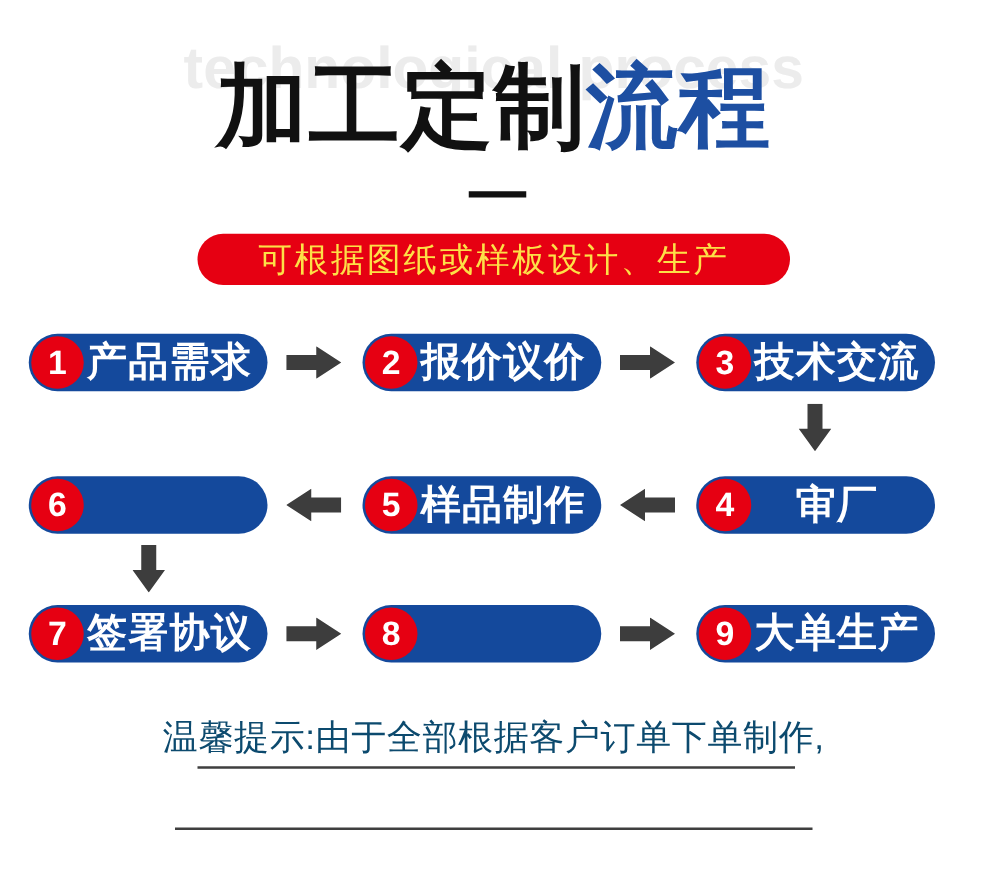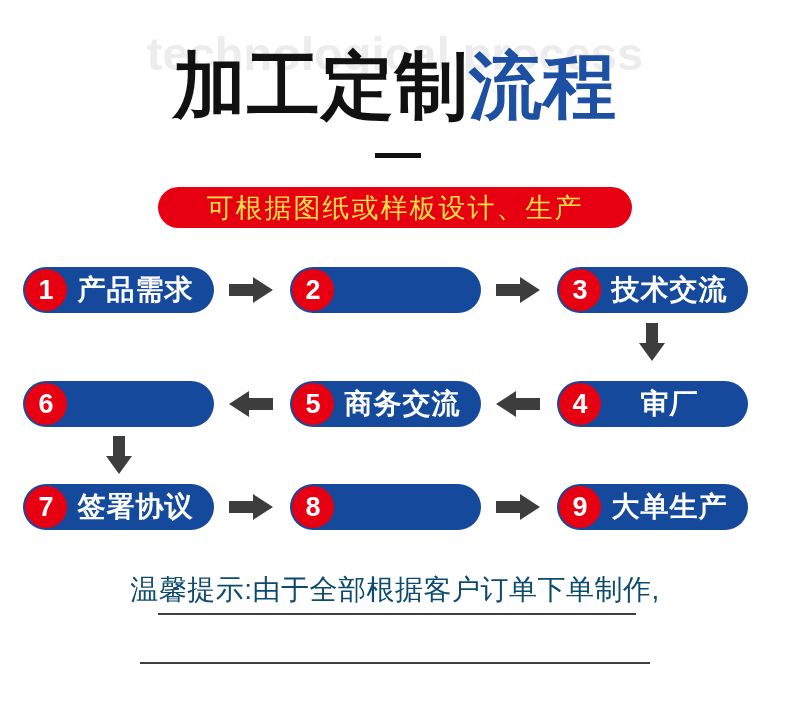--- a/index.html
+++ b/index.html
@@ -37,21 +37,21 @@
   .pill{
     position:absolute;width:191px;height:46px;border-radius:23px;
     background:var(--blue);display:flex;align-items:center;z-index:2;
   }
   .pill .num{
     width:42px;height:42px;margin-left:2px;border-radius:50%;
     background:var(--red);color:#fff;font-weight:700;font-size:27px;
     display:flex;align-items:center;justify-content:center;flex:0 0 42px;
   }
   .pill .label{
-    flex:1;text-align:center;color:#ffffff;font-weight:700;font-size:28px;
+    flex:1;text-align:center;color:#ffffff;font-weight:700;font-size:32px;
     letter-spacing:1px;padding-right:10px;white-space:nowrap;
   }
 
   .arrow{position:absolute;z-index:2;line-height:0;}
   .arrow svg{display:block;}
 
   .notice{
     position:absolute;left:0;right:0;text-align:center;color:#0c4a6e;
     font-size:28px;letter-spacing:0.5px;white-space:nowrap;z-index:2;
   }
@@ -74,20 +74,21 @@
     <span class="num">1</span>
     <span class="label">产品需求</span>
   </div>
   <div class="arrow" style="left:229px;top:277px;">
     <svg width="44" height="26" viewBox="0 0 44 26">
         <path d="M0 7 H24 V0 L44 13 L24 26 V19 H0 Z" fill="#3d3d3d"></path>
       </svg>
   </div>
   <div class="pill" style="left:290px;top:267px;">
     <span class="num">2</span>
+    <span class="label">报价议价</span>
   </div>
   <div class="arrow" style="left:496px;top:277px;">
     <svg width="44" height="26" viewBox="0 0 44 26">
         <path d="M0 7 H24 V0 L44 13 L24 26 V19 H0 Z" fill="#3d3d3d"></path>
       </svg>
   </div>
   <div class="pill" style="left:557px;top:267px;">
     <span class="num">3</span>
     <span class="label">技术交流</span>
   </div>
@@ -101,21 +102,21 @@
   <div class="pill" style="left:23px;top:381px;">
     <span class="num">6</span>
   </div>
   <div class="arrow" style="left:229px;top:391px;">
     <svg width="44" height="26" viewBox="0 0 44 26">
         <path d="M44 7 H20 V0 L0 13 L20 26 V19 H44 Z" fill="#3d3d3d"></path>
       </svg>
   </div>
   <div class="pill" style="left:290px;top:381px;">
     <span class="num">5</span>
-    <span class="label">商务交流</span>
+    <span class="label">样品制作</span>
   </div>
   <div class="arrow" style="left:496px;top:391px;">
     <svg width="44" height="26" viewBox="0 0 44 26">
         <path d="M44 7 H20 V0 L0 13 L20 26 V19 H44 Z" fill="#3d3d3d"></path>
       </svg>
   </div>
   <div class="pill" style="left:557px;top:381px;">
     <span class="num">4</span>
     <span class="label">审厂</span>
   </div>

